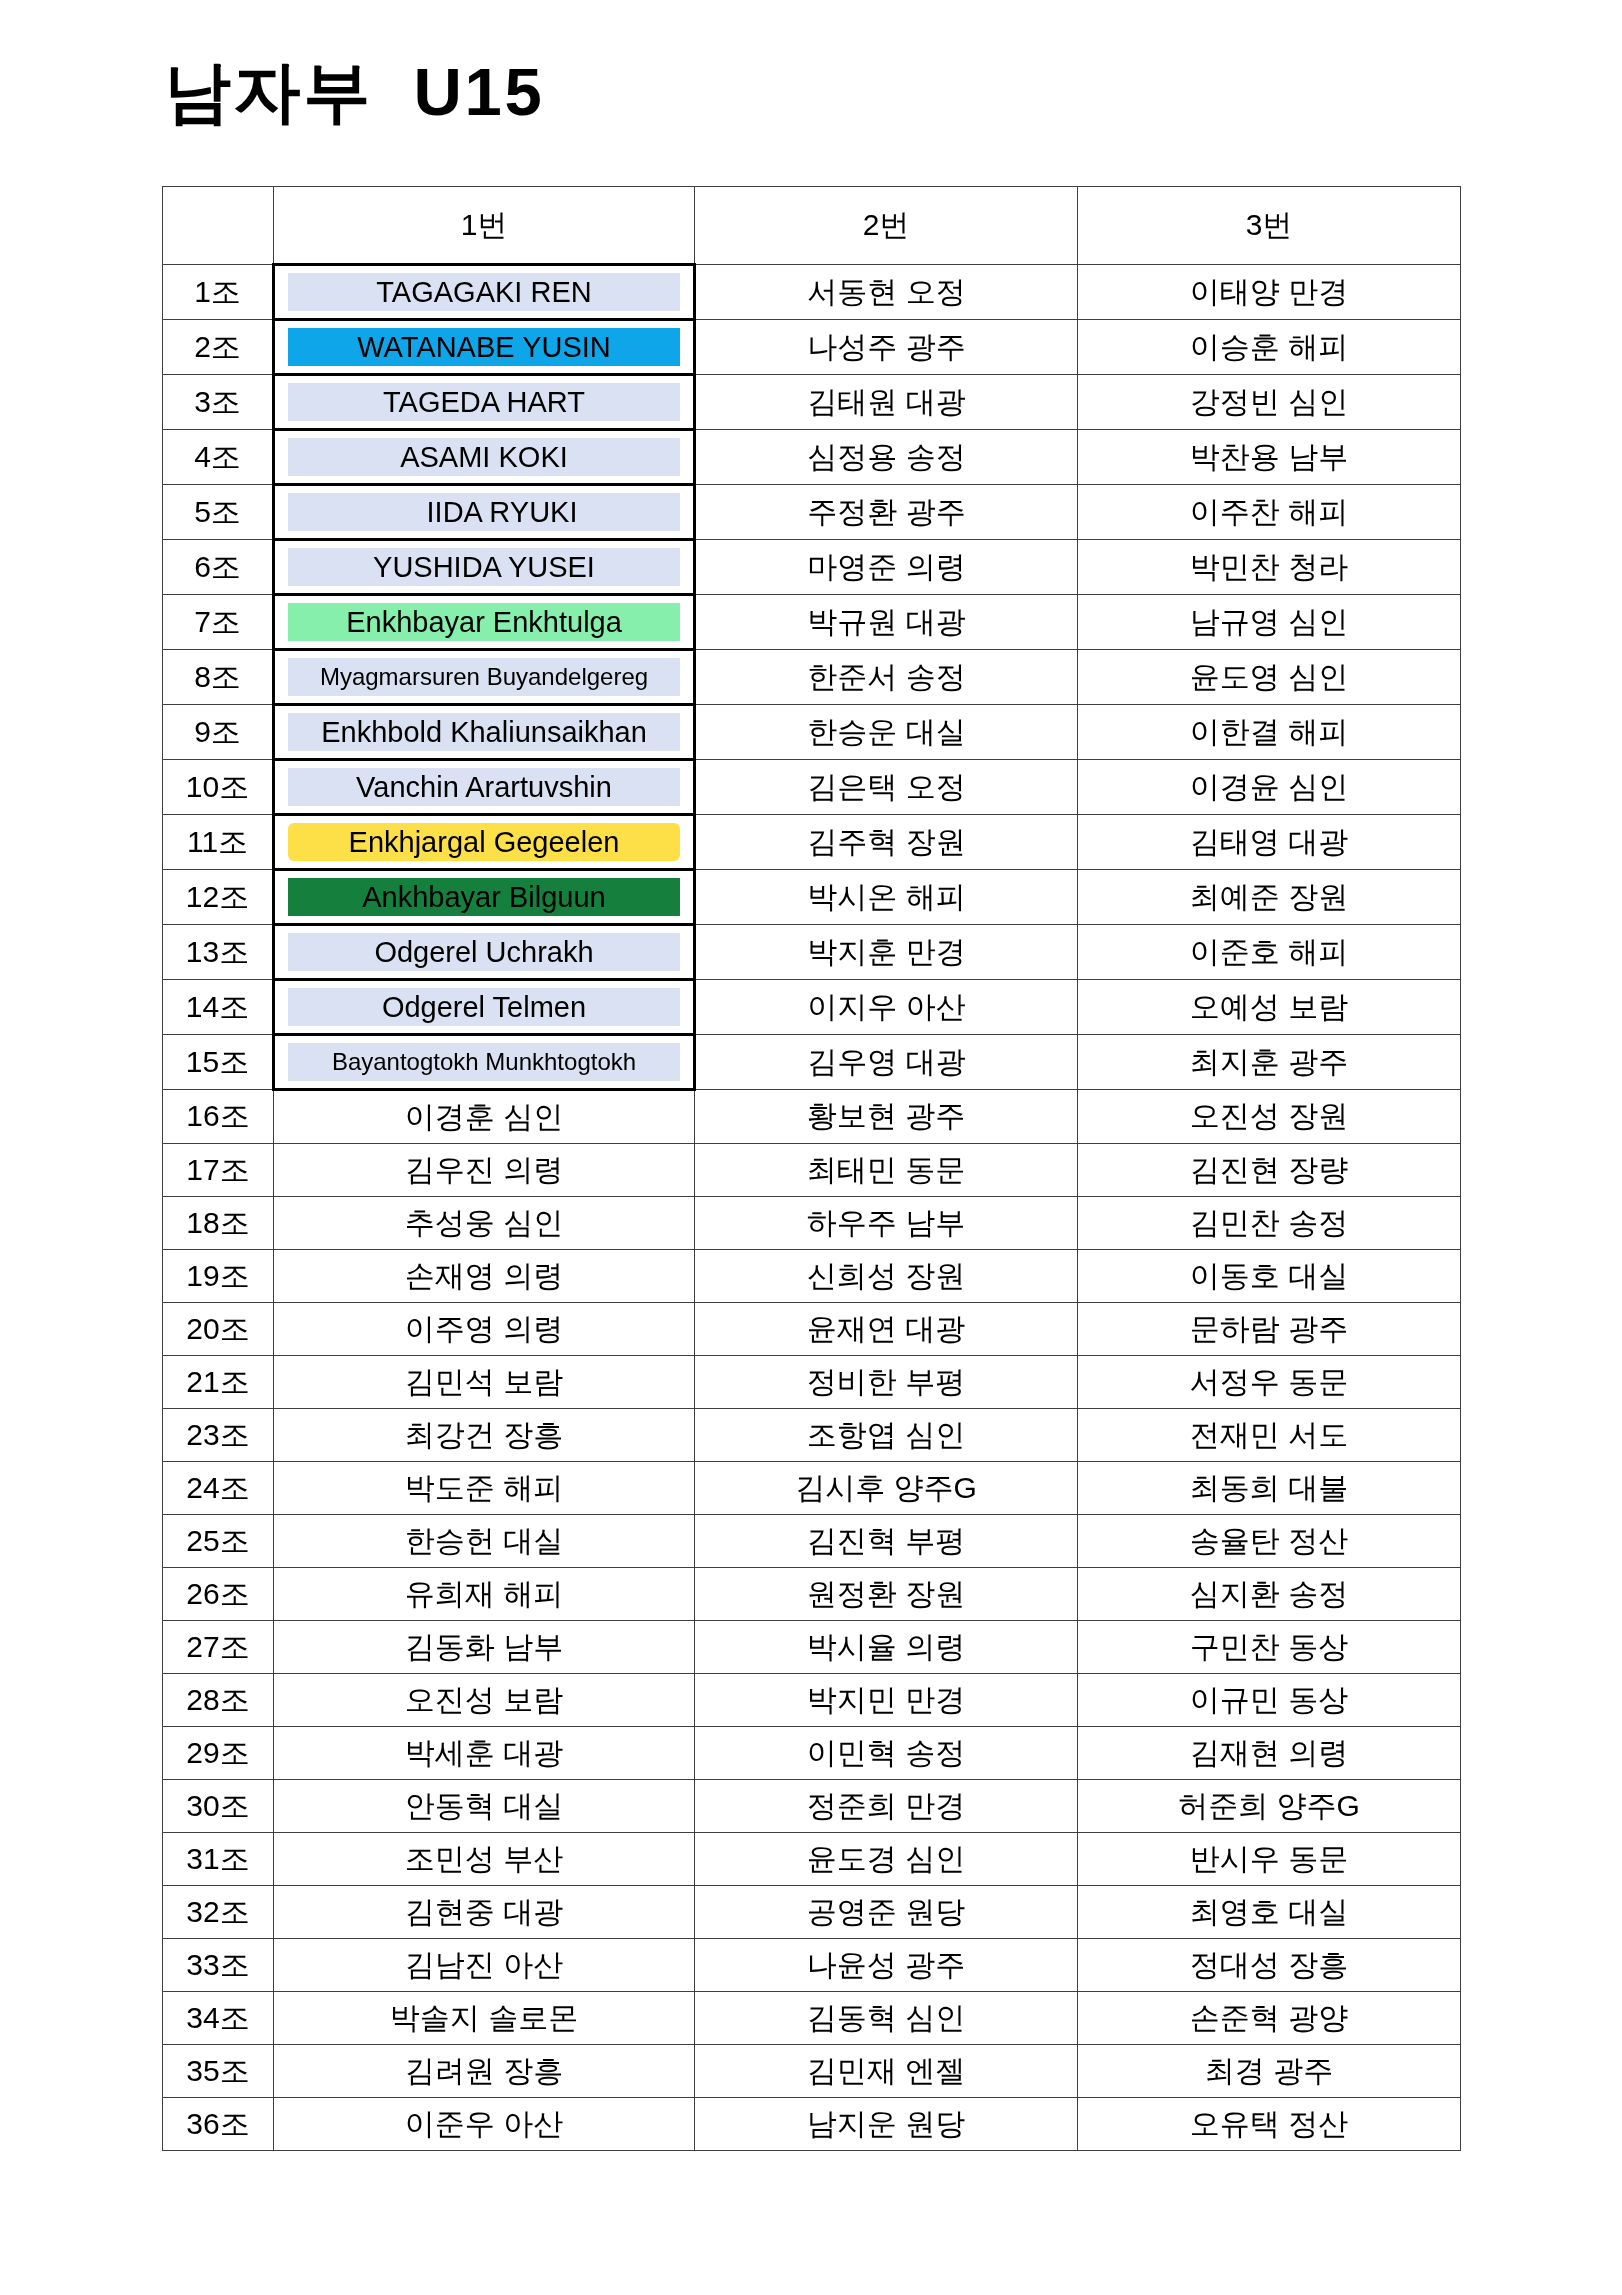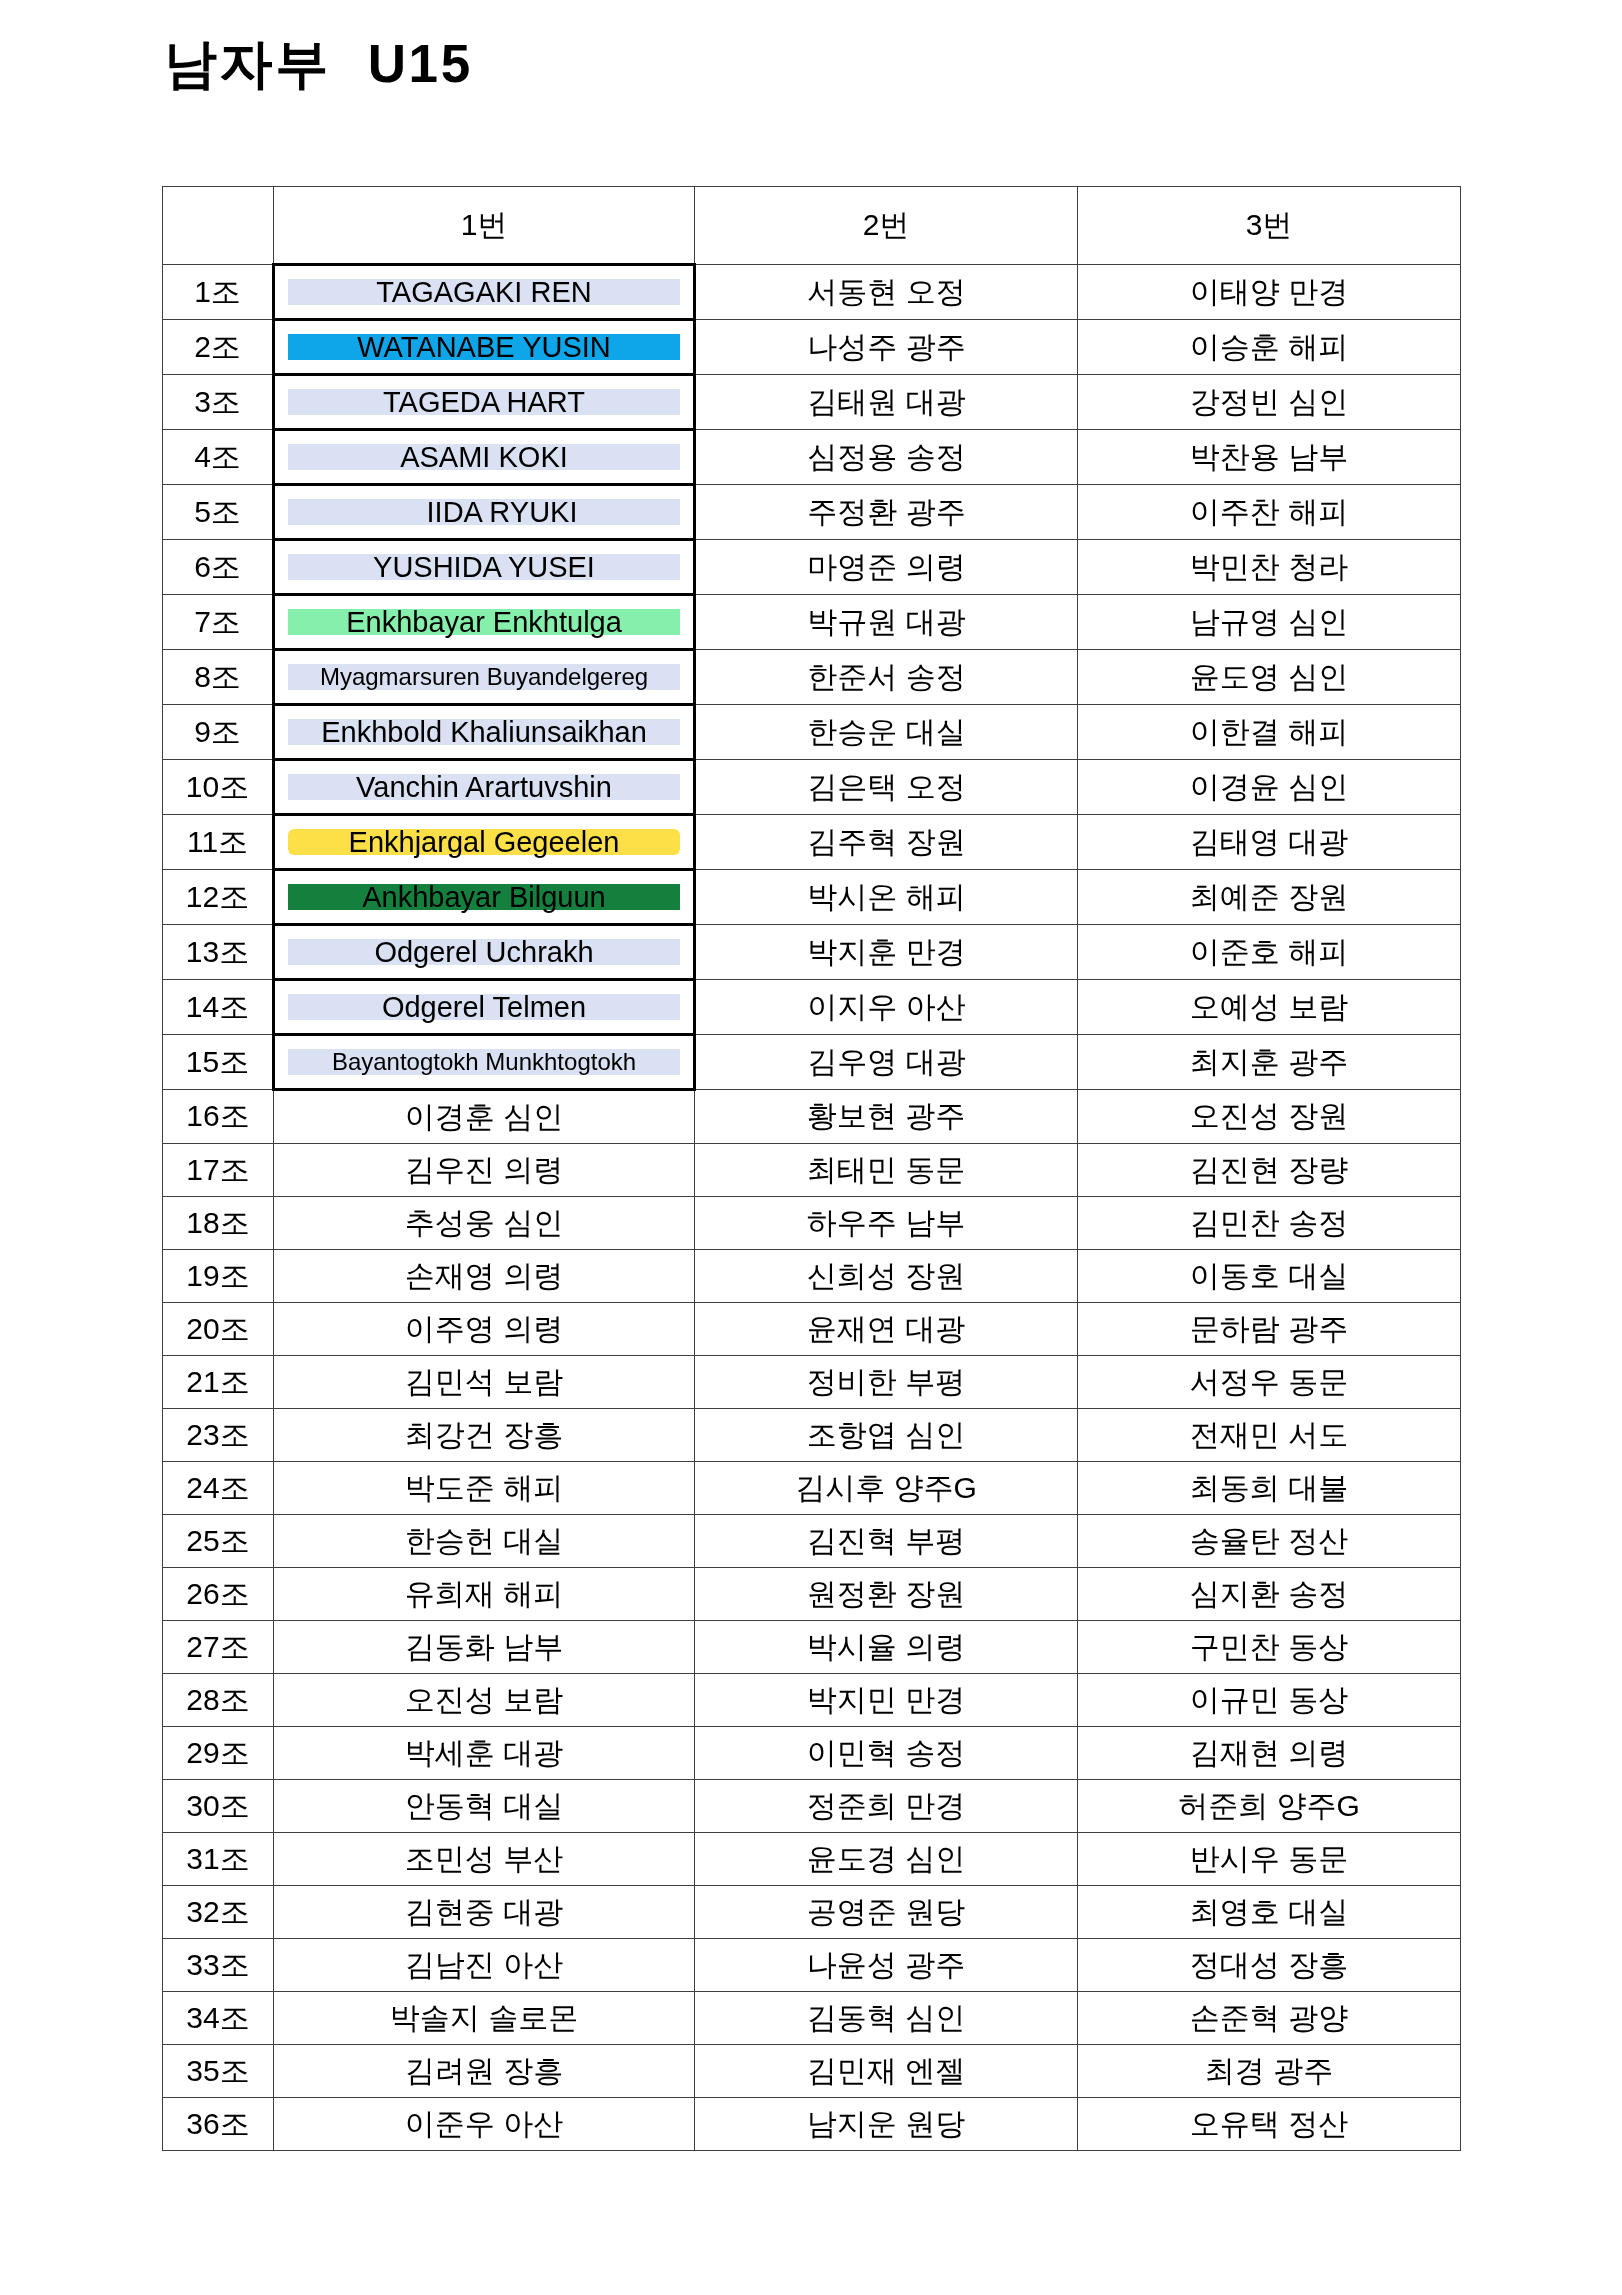--- a/index.html
+++ b/index.html
@@ -1,37 +1,37 @@
 <!DOCTYPE html>
 <html style="font-size:10.5px"><head>
 <meta charset="utf-8">
 <style>
   html,body{margin:0;padding:0;}
   body{
     width:1623px;height:2295px;position:relative;background:#ffffff;
     font-family:"Liberation Sans","DejaVu Sans",sans-serif;color:#000;
   }
   .page-title{
-    position:absolute;left:164px;top:29px;
-    font-size:53px;font-weight:800;letter-spacing:2.6px;word-spacing:19.6px;
+    position:absolute;left:164px;top:47px;
+    font-size:67px;font-weight:800;letter-spacing:2.6px;word-spacing:19.6px;
     white-space:nowrap;
   }
   table.roster{
     position:absolute;left:162px;top:186px;width:1298px;
     border-collapse:collapse;table-layout:fixed;
   }
   .roster th,.roster td{
     border:1.3px solid #3f3f3f;text-align:center;vertical-align:middle;
     padding:0;font-size:30px;font-weight:400;overflow:hidden;white-space:nowrap;
   }
   .roster thead th{height:76px;}
   .roster tbody td{height:52px;}
   td.boxed{border:3.9px solid #000;}
   .hl{
-    height:26px;margin:0 13px;display:flex;align-items:center;justify-content:center;
+    height:38px;margin:0 13px;display:flex;align-items:center;justify-content:center;
     font-size:29px;white-space:nowrap;
   }
   .hl.small{font-size:24px;}
 </style>
 </head>
 <body>
 
 <div class="page-title">남자부 U15</div>
 
 <table class="roster">

